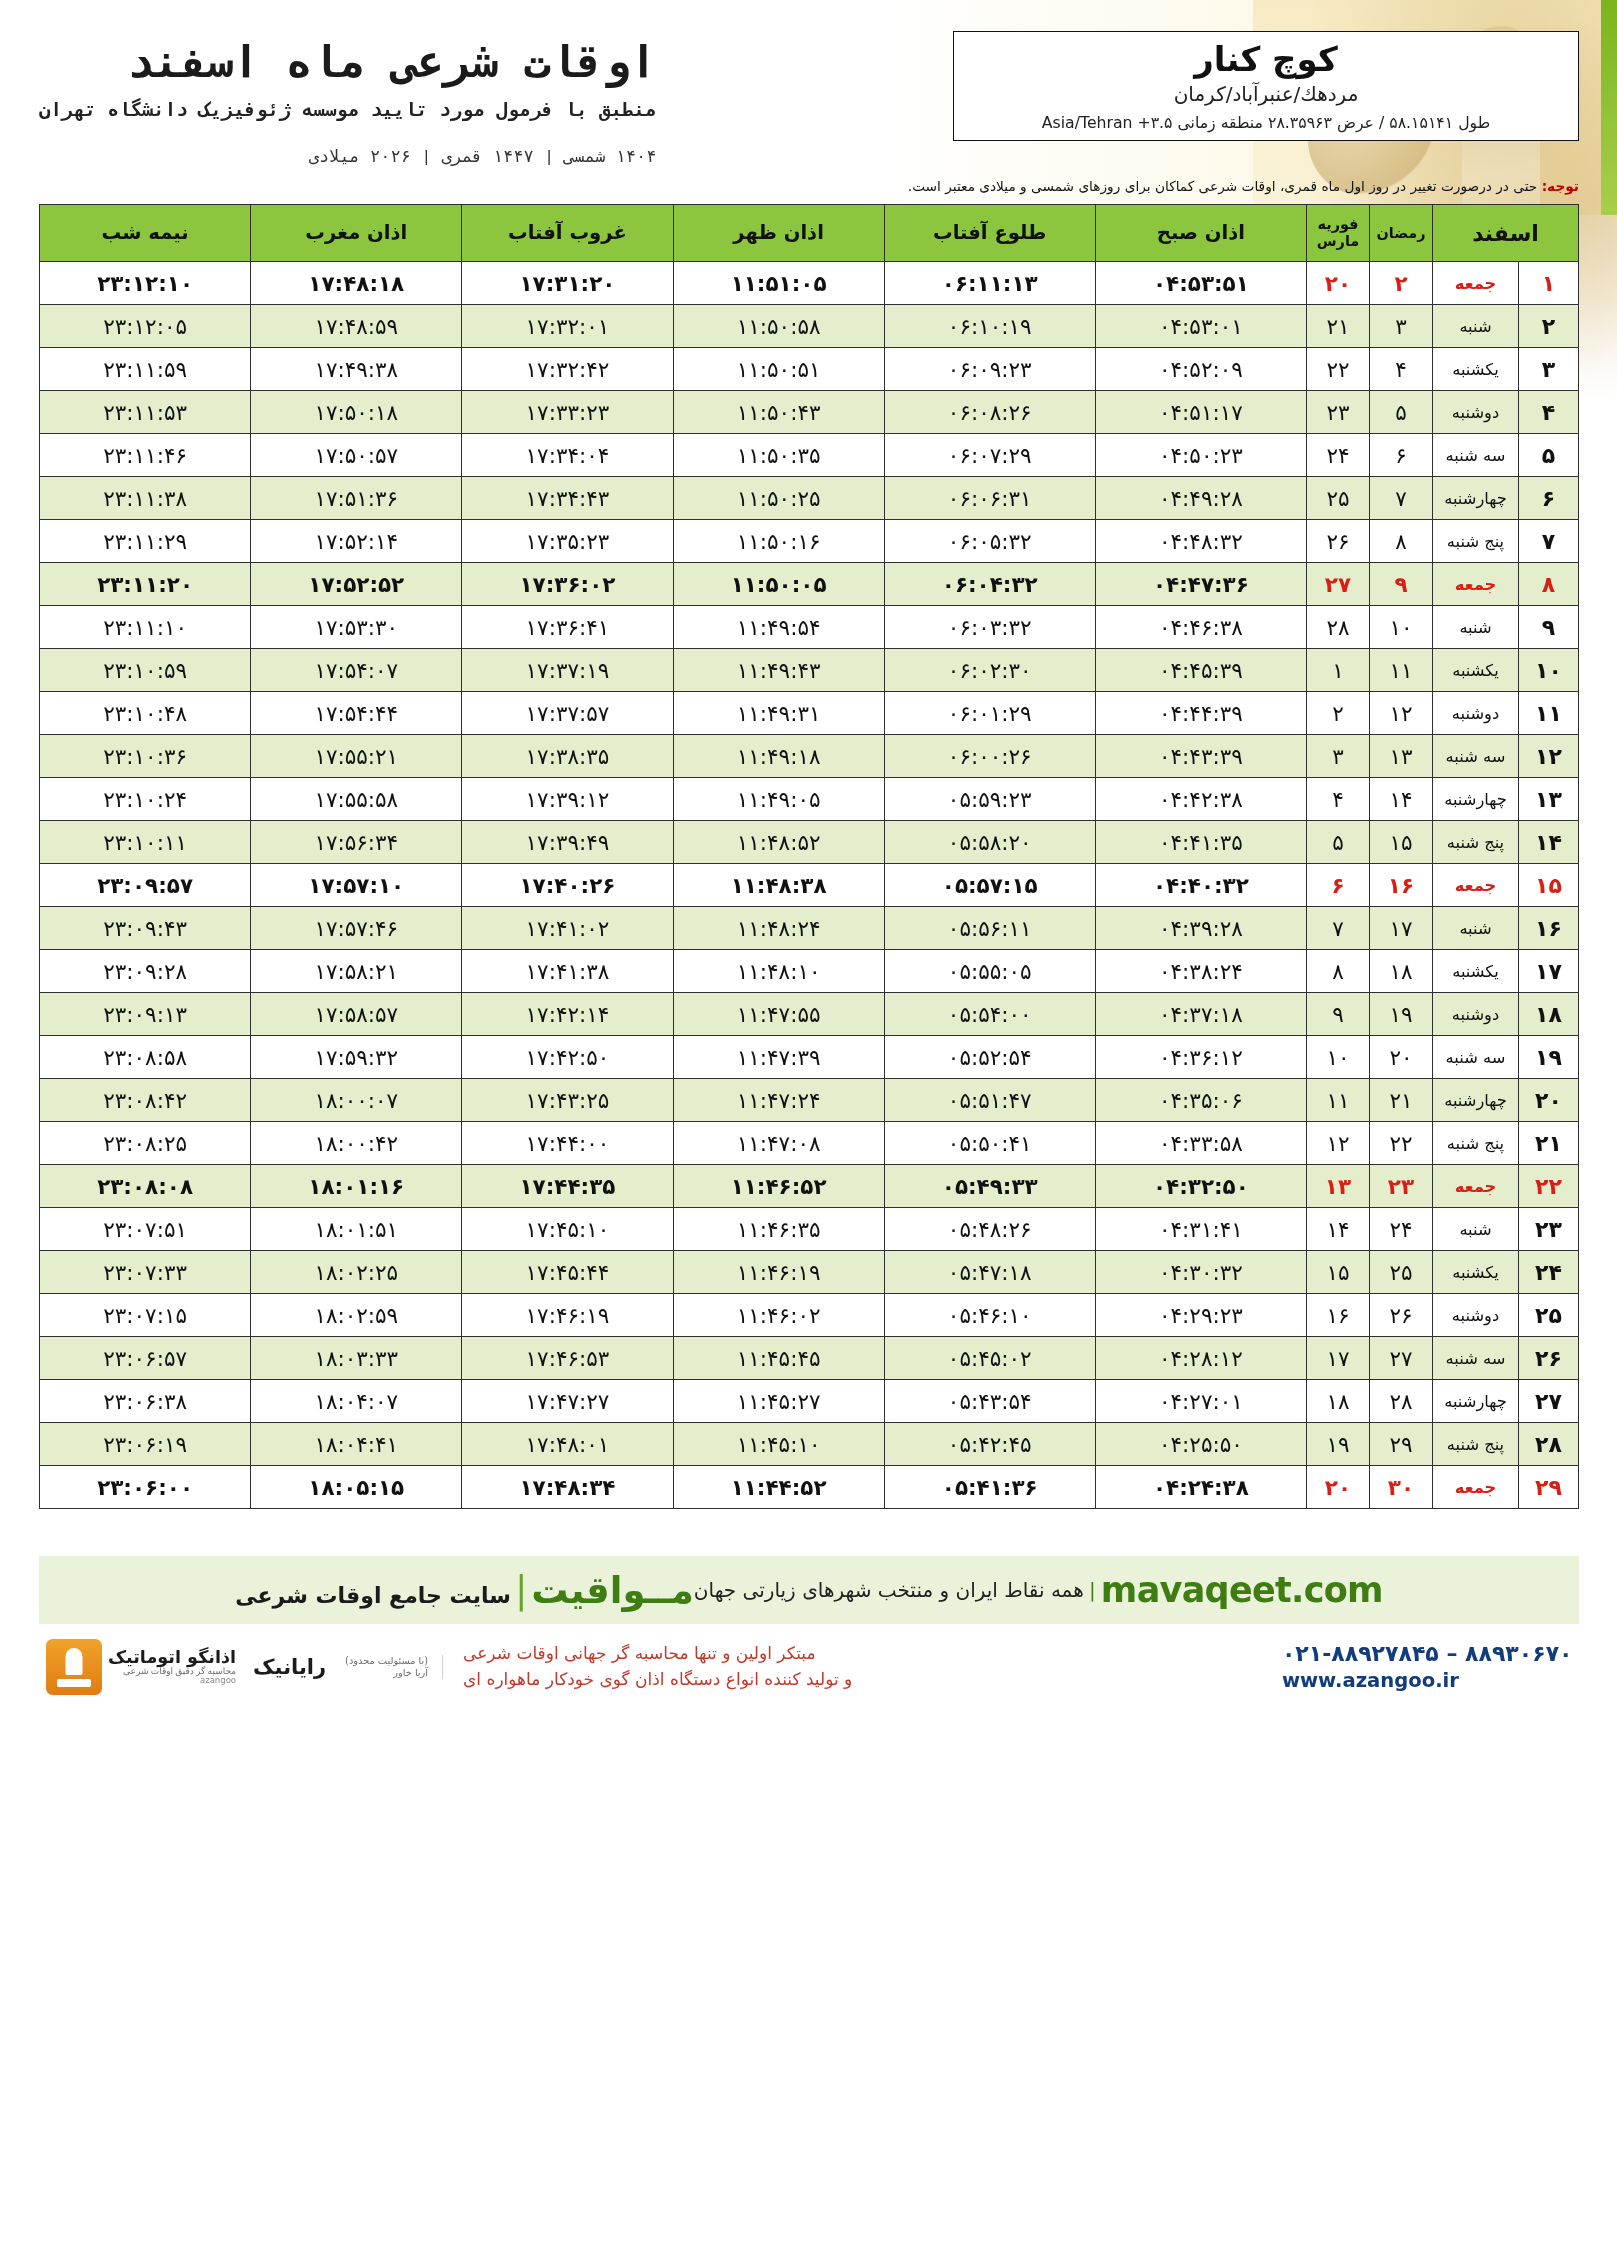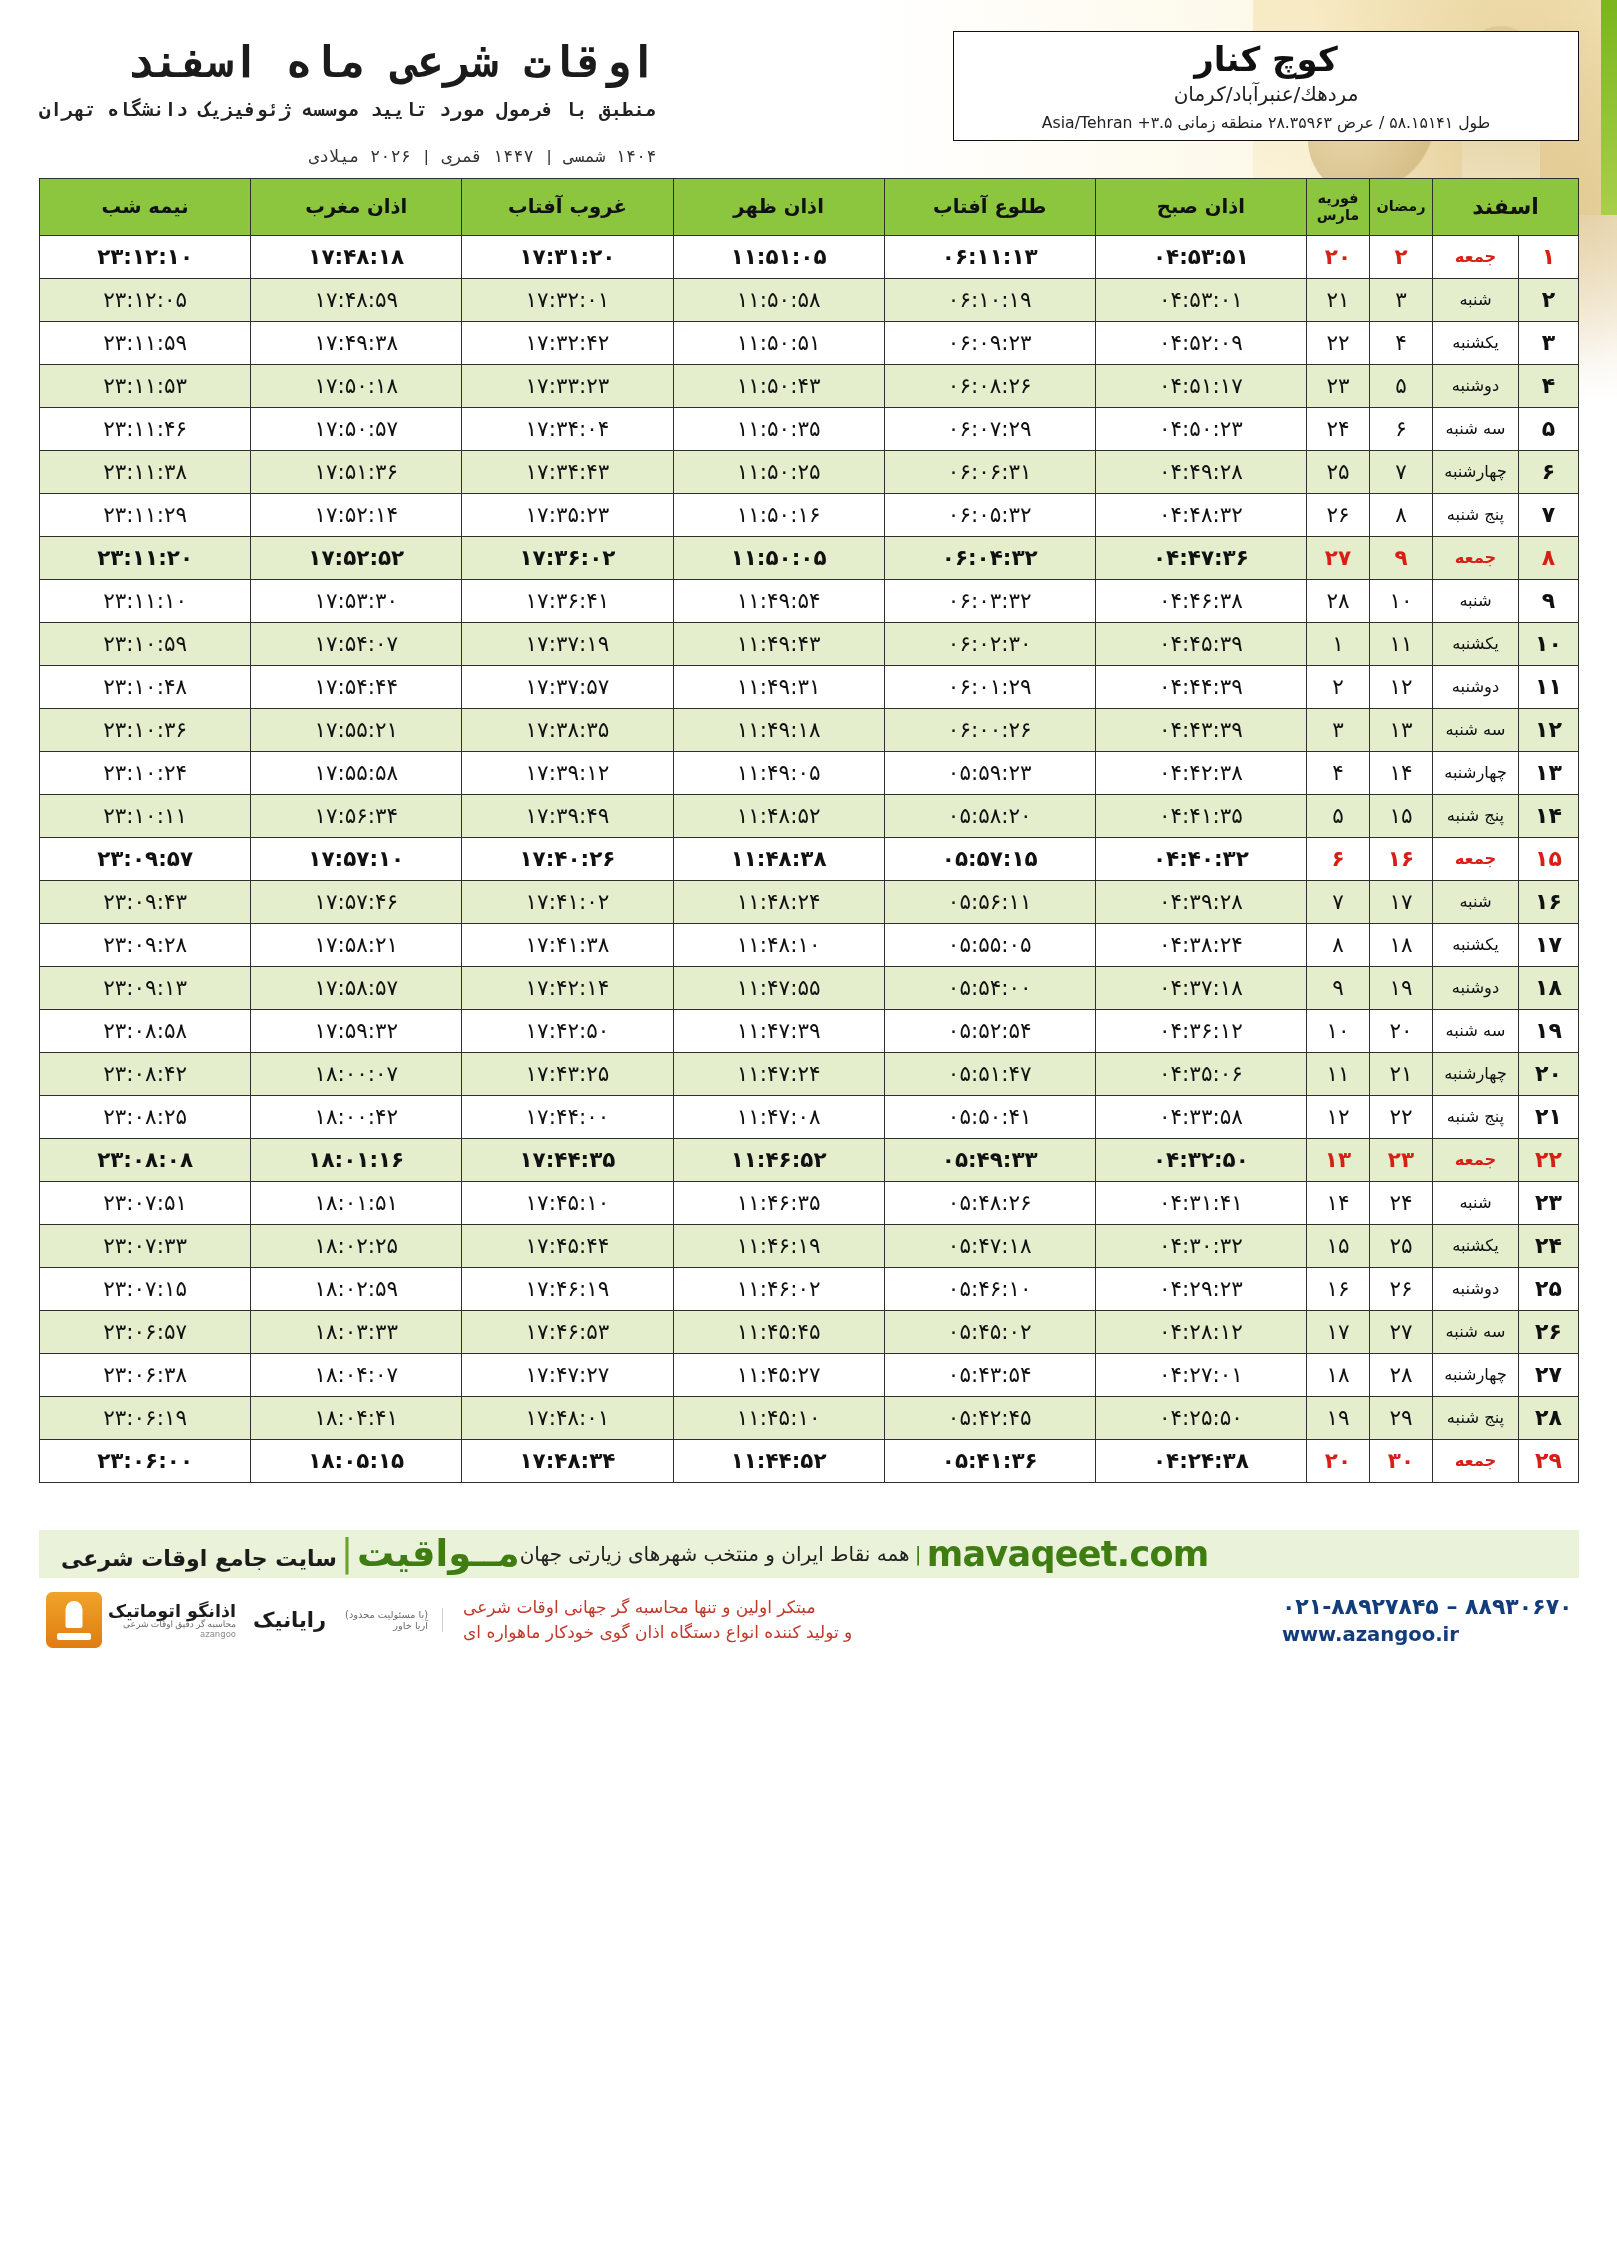--- a/index.html
+++ b/index.html
@@ -193,23 +193,23 @@
   .footer{
     position:relative;
     z-index:3;
     margin:47px 39px 0 39px;
   }
   .footer-top{
     background:#eaf3da;
     display:flex;
     flex-direction:row-reverse;
     align-items:center;
-    justify-content:flex-start;
+    justify-content:center;
     padding:11.7px 22px;
-    height:48px;
+    height:68px;
     box-sizing:border-box;
   }
   .brand-fa{
     font-size:37px;
     font-weight:bold;
     color:#3f7d12;
     direction:rtl;
     white-space:nowrap;
   }
   .brand-fa .sep{color:#6aa22b;font-weight:normal;padding:0 3.9px;}
@@ -305,20 +305,24 @@
       <div class="date-line">۱۴۰۴ شمسی | ۱۴۴۷ قمری | ۲۰۲۶ میلادی</div>
     </div>
 
     <div class="city-box">
       <div class="city-name">کوچ کنار</div>
       <div class="city-sub">مردهك/عنبرآباد/کرمان</div>
       <div class="city-coords">طول ۵۸.۱۵۱۴۱ / عرض ۲۸.۳۵۹۶۳ منطقه زمانی Asia/Tehran +۳.۵</div>
     </div>
   </div>
 
+  <div class="note">
+    <b>توجه:</b>
+    <span>حتی در درصورت تغییر در روز اول ماه قمری، اوقات شرعی کماکان برای روزهای شمسی و میلادی معتبر است.</span>
+  </div>
 
   <div class="table-wrap">
     <table class="times">
       <colgroup>
         <col class="c-idx">
           <col class="c-day">
           <col class="c-hijri">
           <col class="c-greg">
         <col class="c-time">
           <col class="c-time">

